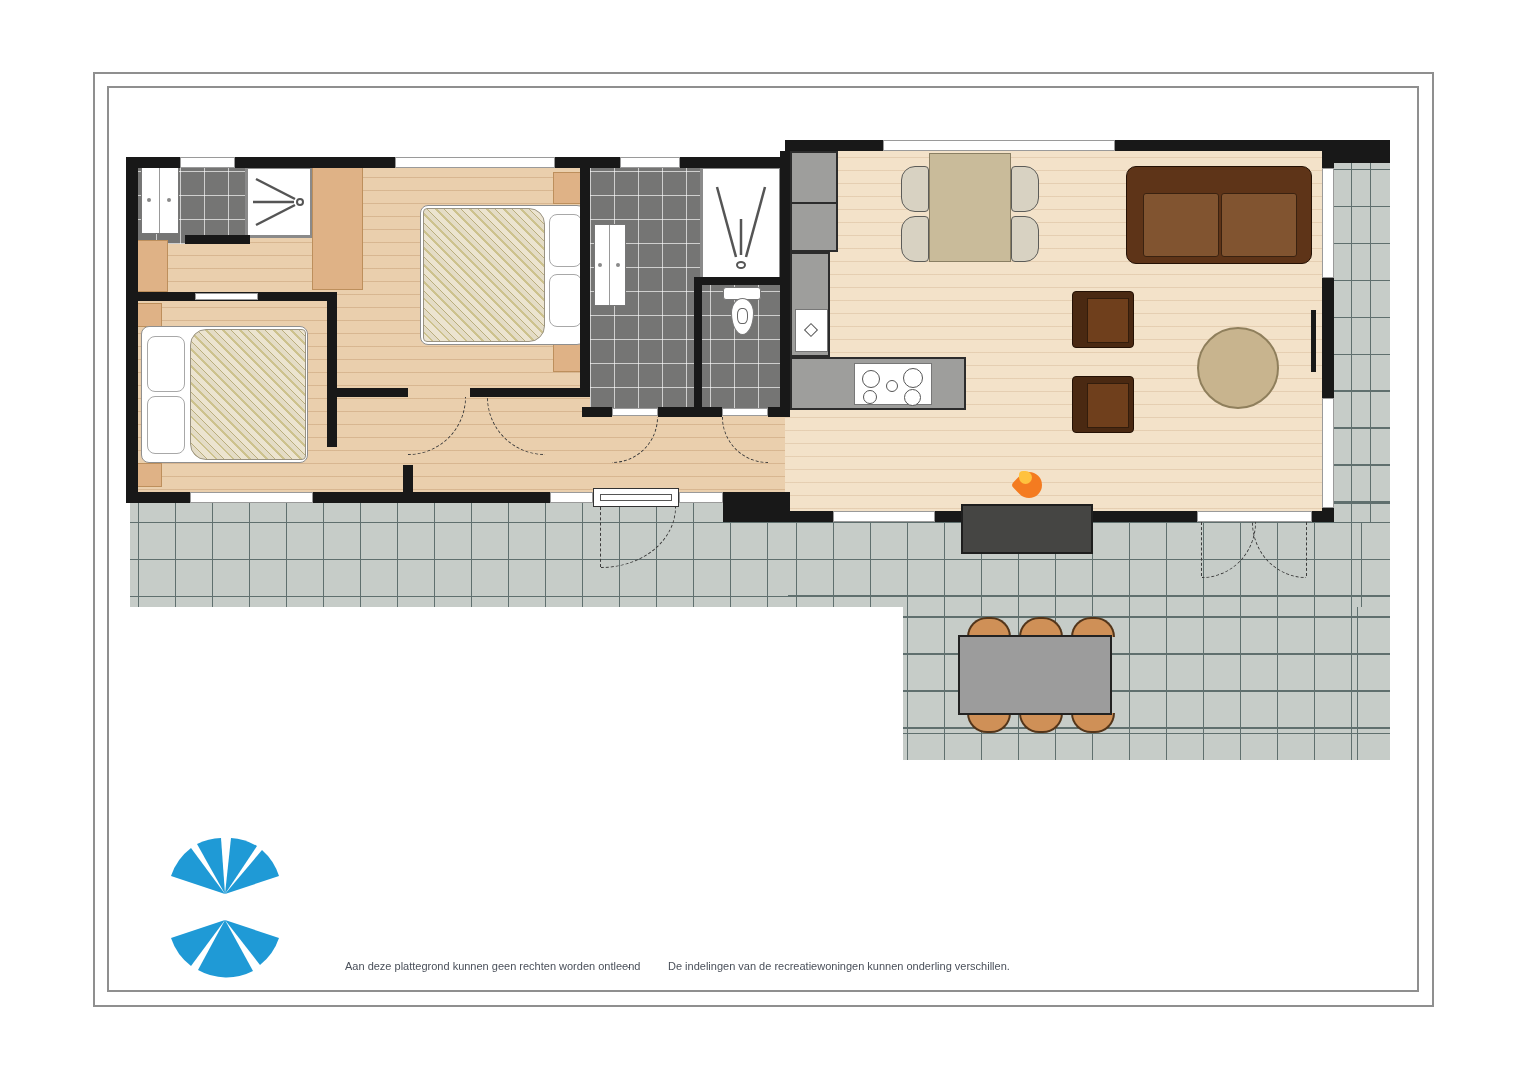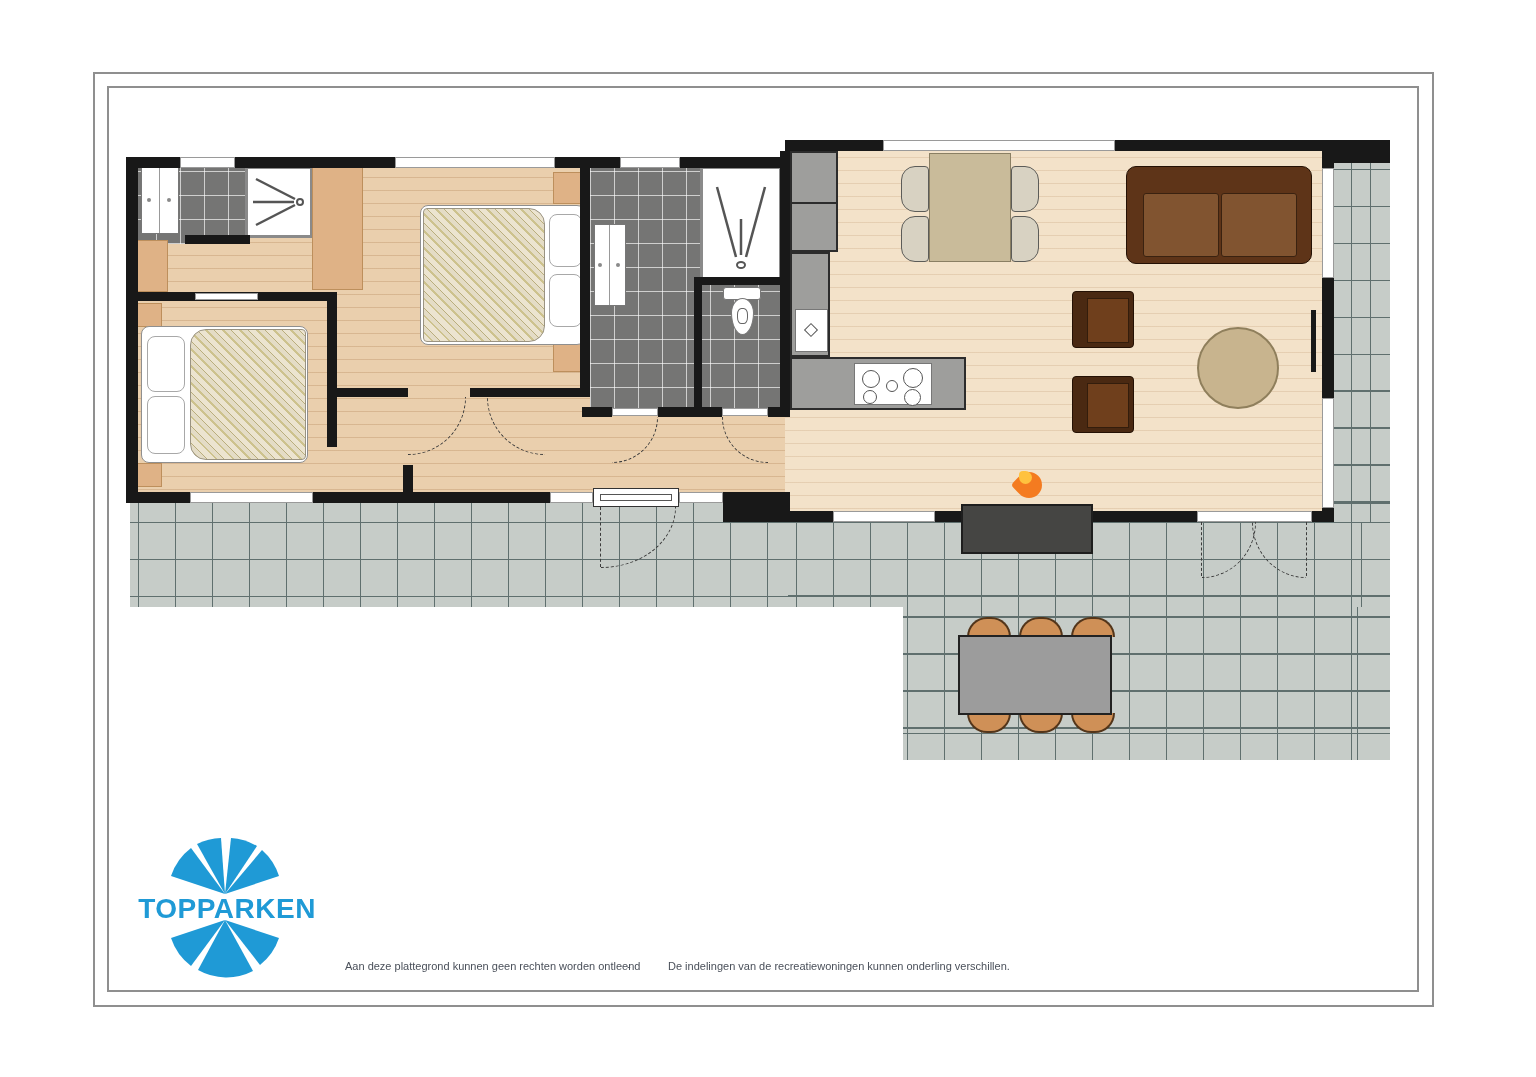--- a/index.html
+++ b/index.html
@@ -221,19 +221,18 @@
         <path d="M60,56 L6,38 A58,58 0 0 1 26,10 Z"></path>
         <path d="M60,56 L32,6 A58,58 0 0 1 56,0 Z"></path>
         <path d="M60,56 L66,0 A58,58 0 0 1 92,8 Z"></path>
         <path d="M60,56 L97,12 A58,58 0 0 1 114,38 Z"></path>
         <path d="M60,82 L6,100 A58,58 0 0 0 26,128 Z"></path>
         <path d="M60,82 L33,132 A58,58 0 0 0 88,133 Z"></path>
         <path d="M60,82 L95,127 A58,58 0 0 0 114,100 Z"></path>
       </g>
     </svg>
   </div>
-  <div id="logo-text">TOPPARKEN</div>
 
   <span class="footer-text" style="left:345px;">Aan deze plattegrond kunnen geen rechten worden ontleend</span>
   <span class="footer-text" style="left:627px;">-</span>
   <span class="footer-text" style="left:668px;">De indelingen van de recreatiewoningen kunnen onderling verschillen.</span>
 
 </div>
 
 </body></html>

